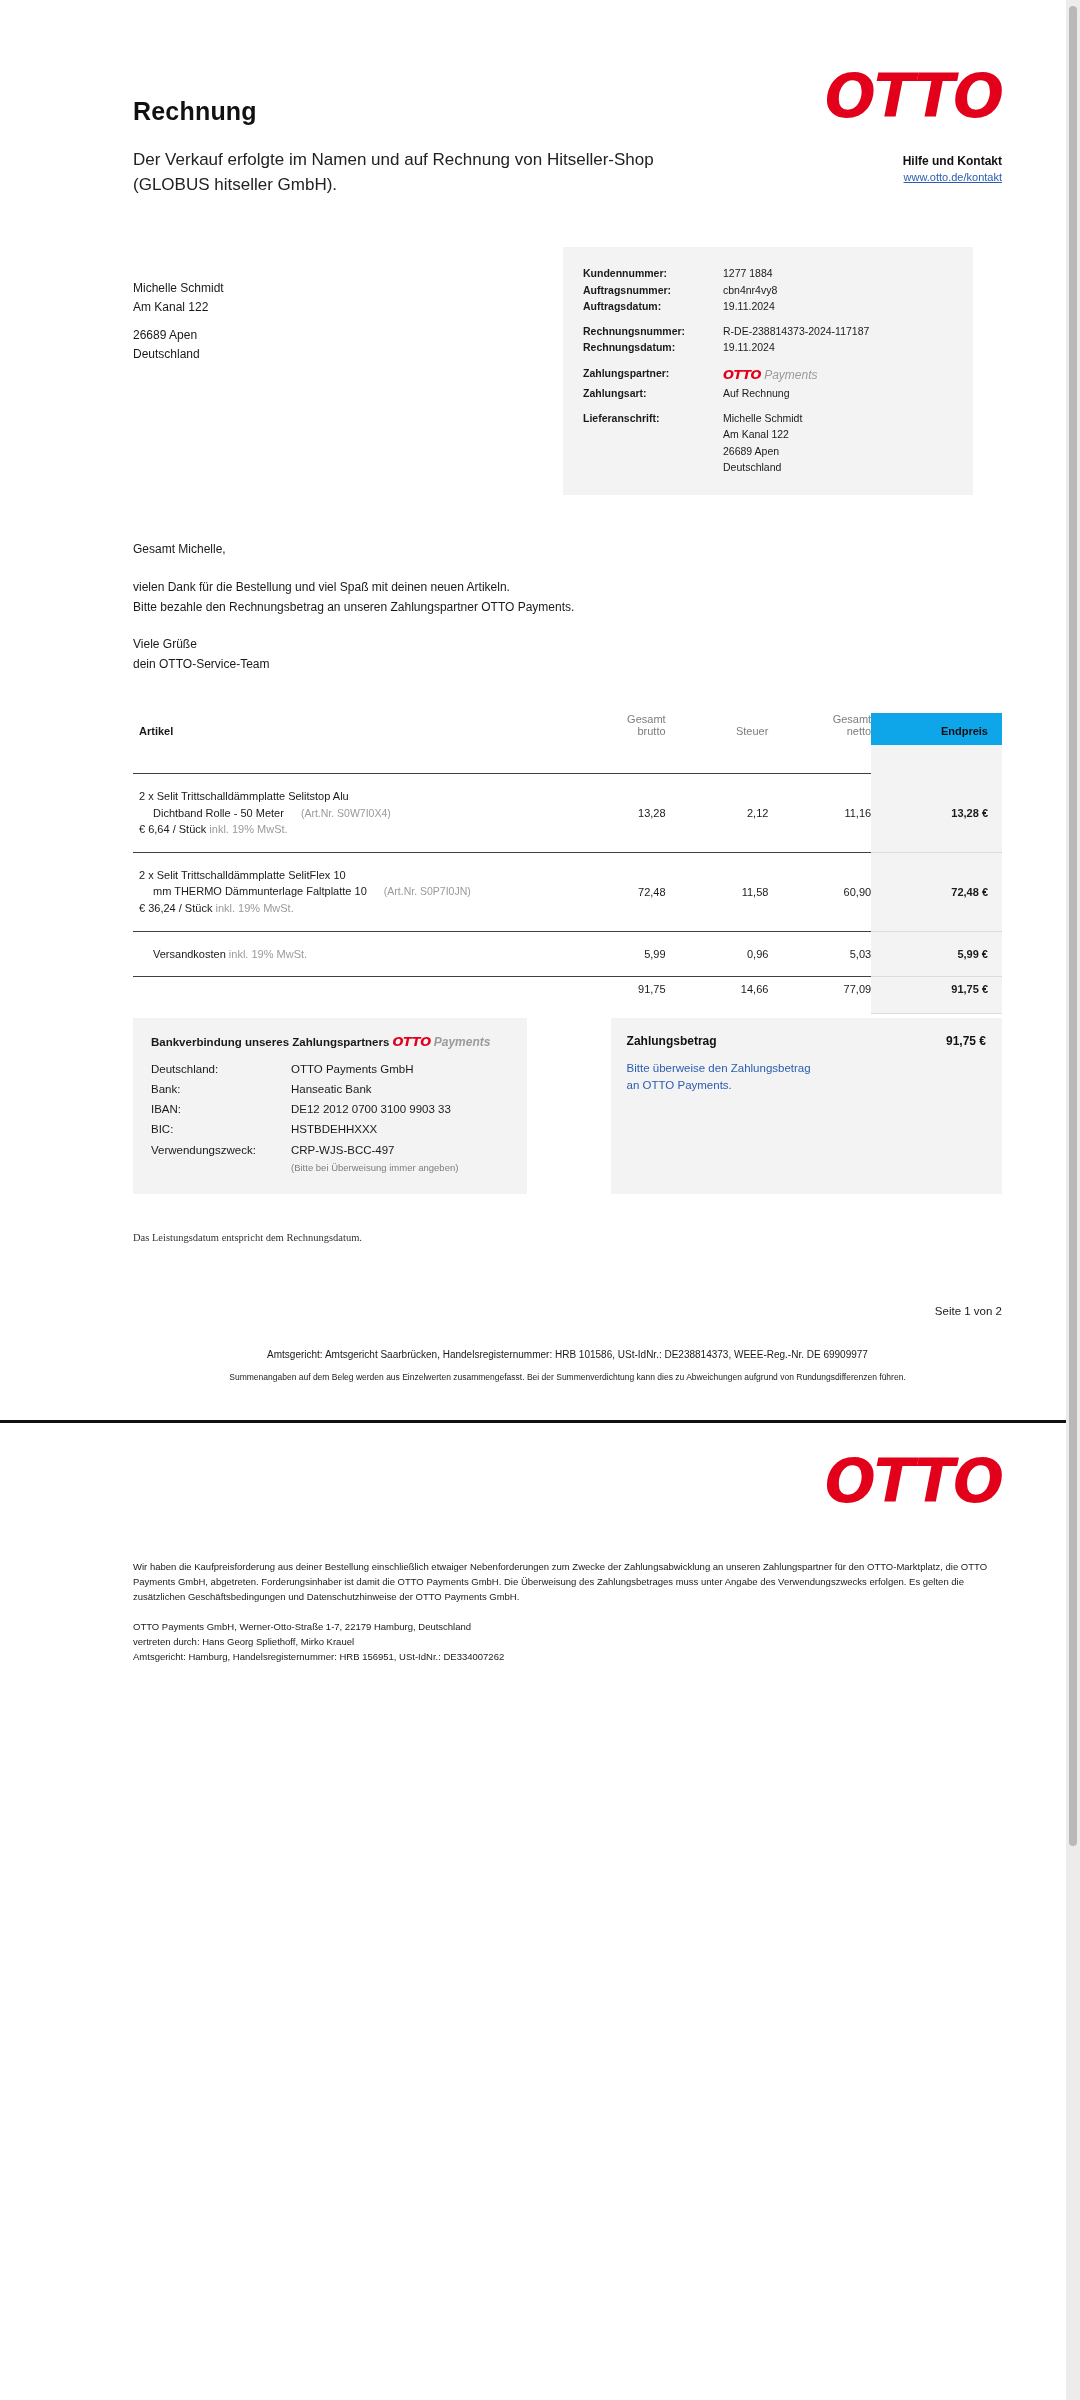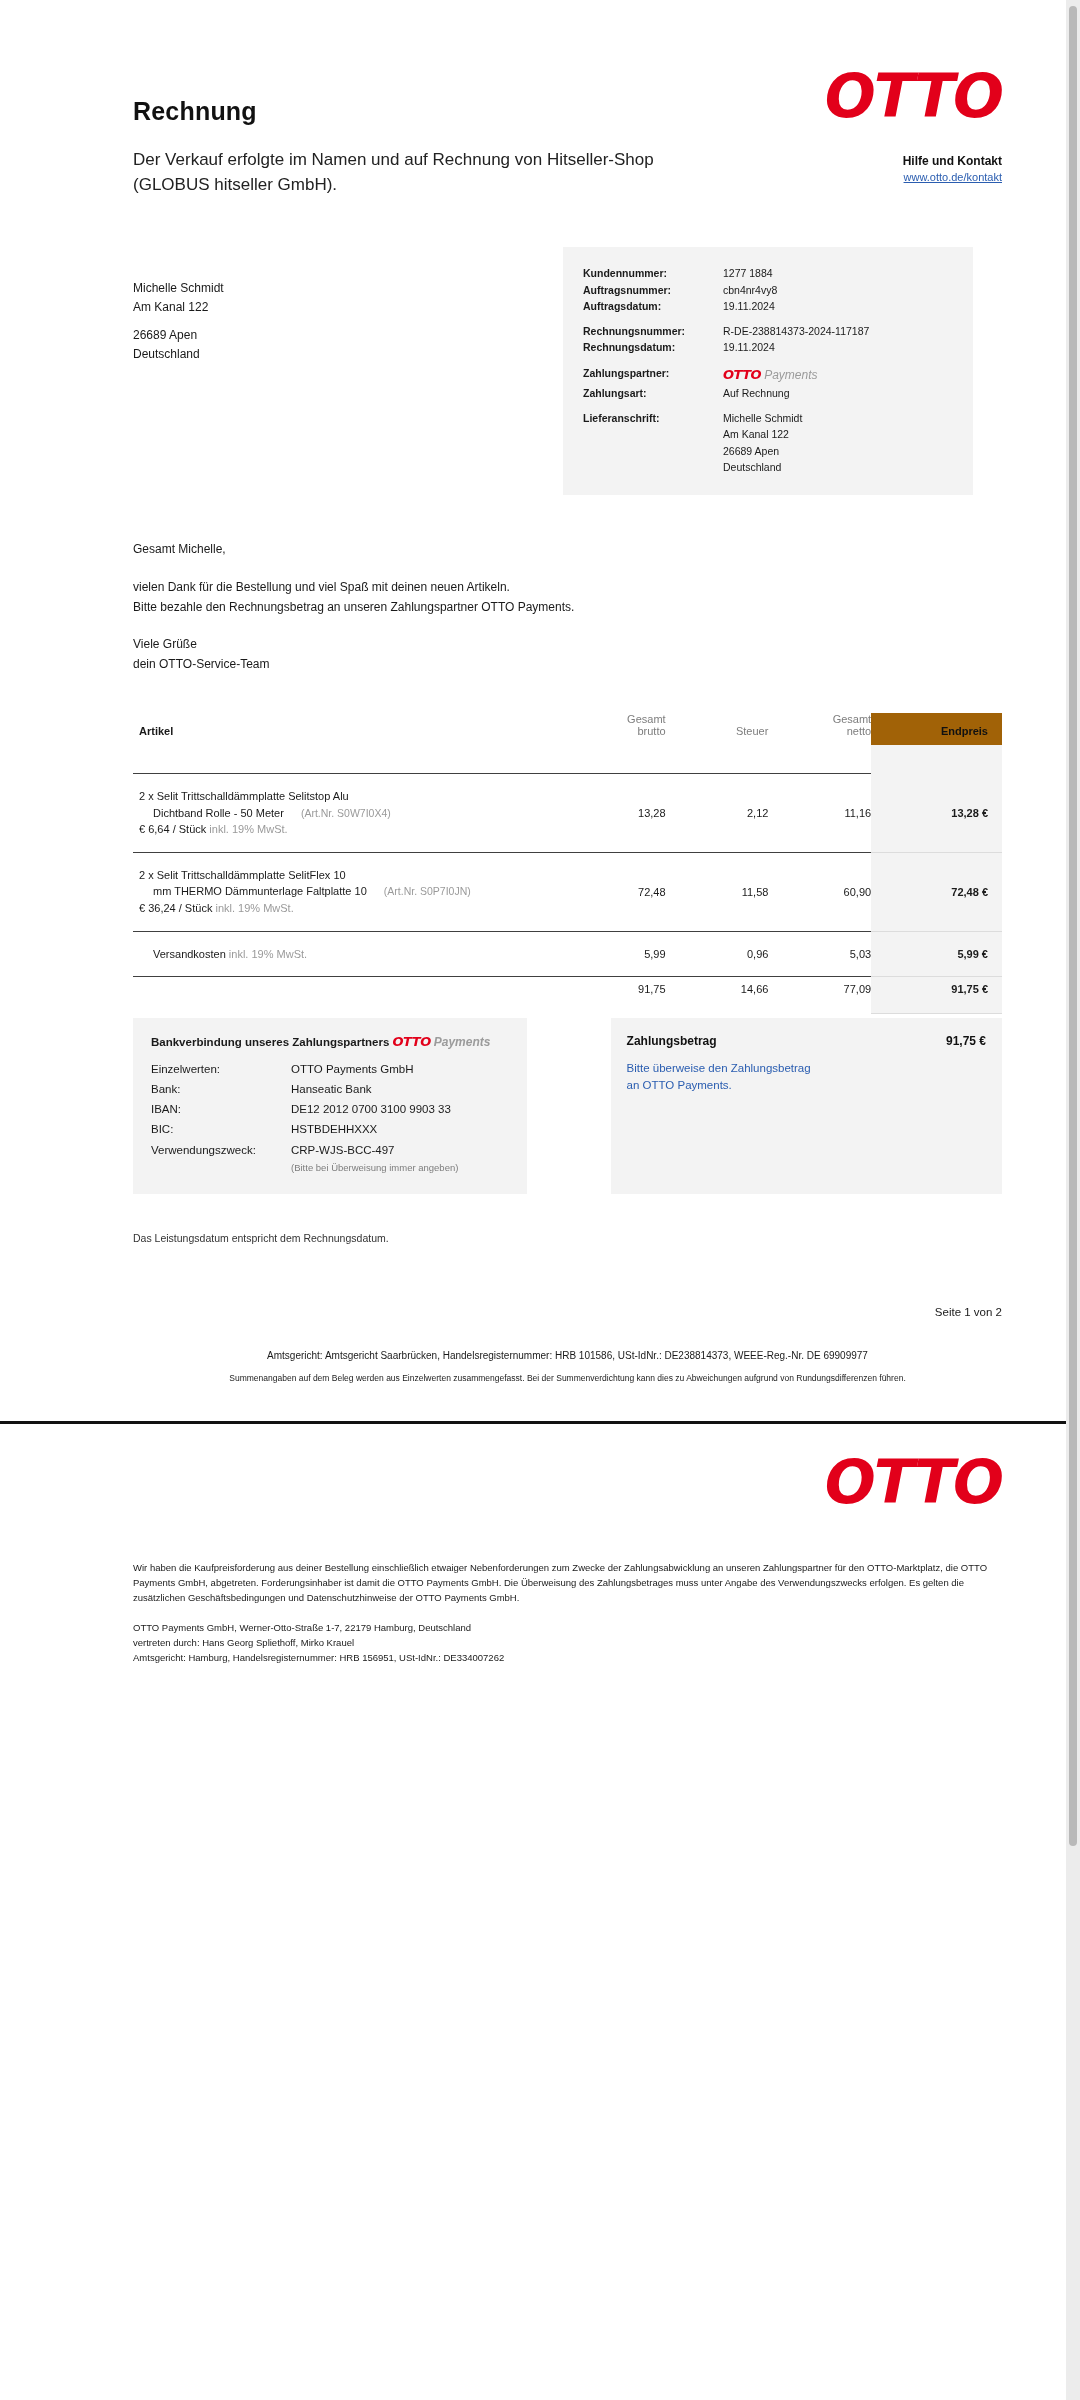--- a/index.html
+++ b/index.html
@@ -158,21 +158,21 @@
   }
   table.items th.artikel {
     text-align: left;
     color: #1a1a1a;
     font-weight: bold;
     padding-left: 6px;
   }
   table.items th.endpreis {
     color: #111;
     font-weight: bold;
-    background: #a16207;
+    background: #0ea5e9;
     padding-right: 14px;
   }
   th .l1 { display: block; }
   th .l2 { display: block; }
 
   .thead-rule td { border-bottom: 1px solid #cfcfcf; height: 0; padding: 0; }
 
   table.items td {
     vertical-align: middle;
     padding: 14px 0;
@@ -246,20 +246,21 @@
     margin-top: 12px;
     color: #2a5db0;
     line-height: 1.5;
     font-size: 11.5px;
   }
 
   .leistung {
     margin-top: 38px;
     font-size: 10.5px;
     color: #333;
+    font-family: Liberation Serif, serif;
   }
   .seite {
     margin-top: 62px;
     text-align: right;
     font-size: 11.5px;
     color: #1a1a1a;
   }
 
   .footer1 {
     margin-top: 30px;
@@ -468,21 +469,21 @@
       </tbody>
         </table>
 
       <div class="bank-row">
         <div class="bankbox">
           <div class="bt">
             <span>Bankverbindung unseres Zahlungspartners</span>
             <span class="otto-pay-inline">OTTO</span><span class="otto-pay-word">Payments</span>
           </div>
           <div class="brow">
-            <div class="k">Einzelwerten:</div>
+            <div class="k">Deutschland:</div>
             <div class="v">OTTO Payments GmbH</div>
           </div>
           <div class="brow">
             <div class="k">Bank:</div>
             <div class="v">Hanseatic Bank</div>
           </div>
           <div class="brow">
             <div class="k">IBAN:</div>
             <div class="v">DE12 2012 0700 3100 9903 33</div>
           </div>

